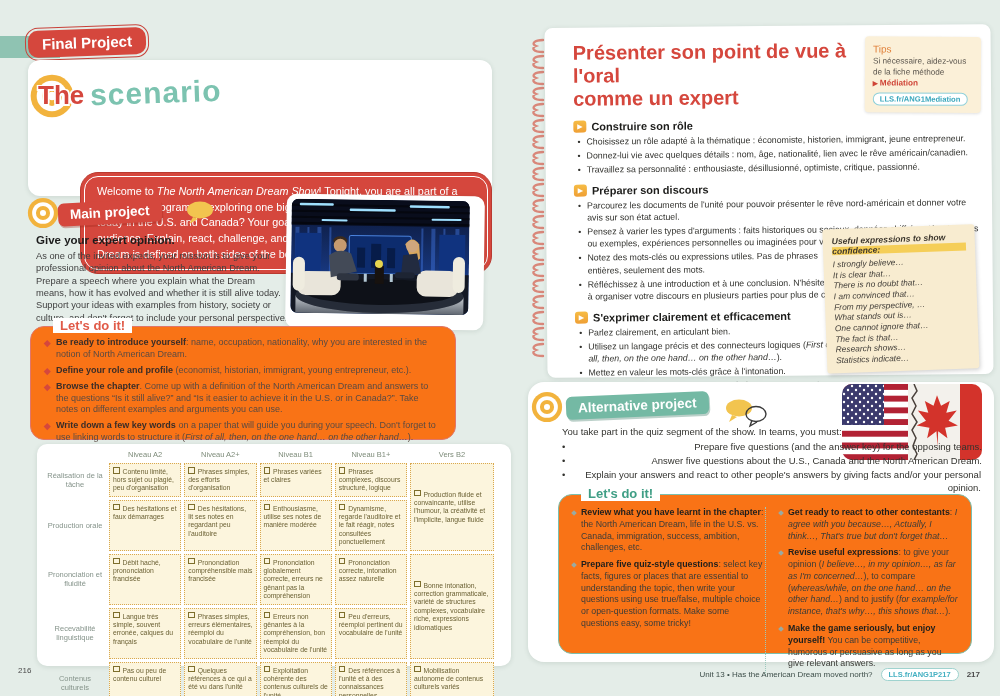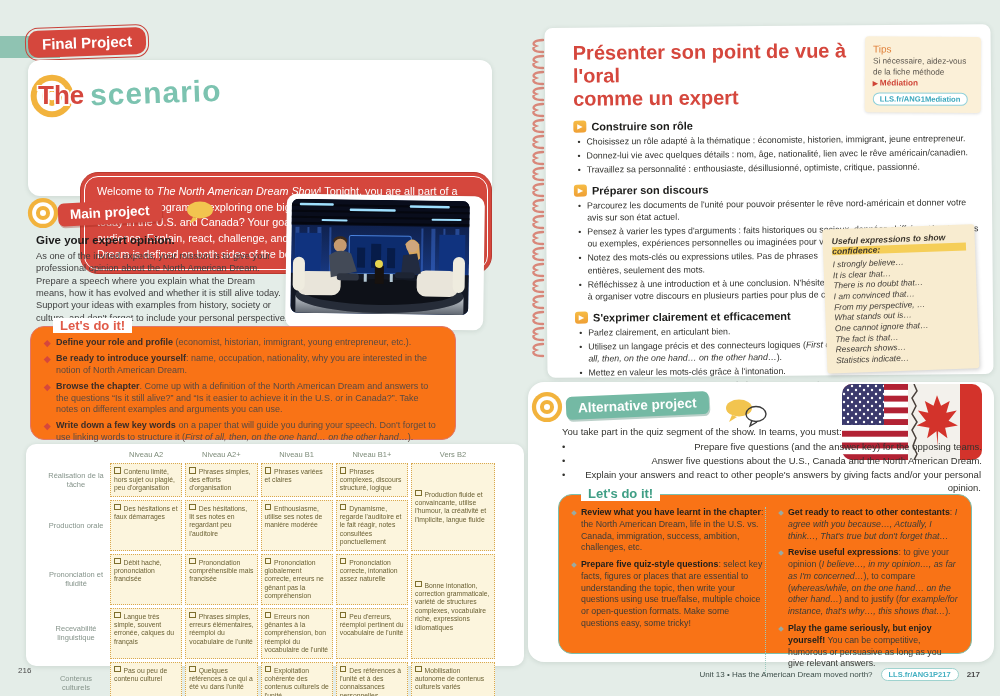--- a/index.html
+++ b/index.html
@@ -32,21 +32,21 @@
   .photo-card{left:286px;top:195px;width:188px;height:124px;padding:5px;border-radius:10px;transform:rotate(.8deg);}
   .letsdo{border:1.5px solid #e0766a;border-radius:14px;background:#f97316;}
   .ld-left{left:30px;top:326px;width:424px;height:112px;}
   .ld-title{position:absolute;left:22px;top:-9px;background:#fff;padding:0 7px;font-weight:bold;font-size:13px;color:#e05a48;}
   .ld-title.green{color:#3f9e85;}
   ul.blist{margin:0;padding:10px 12px 8px 14px;list-style:none;}
   ul.blist li{position:relative;padding-left:11px;font-size:9px;line-height:1.32;color:#5a4a42;margin-bottom:4px;}
   ul.blist li::before{content:"";position:absolute;left:0;top:4px;width:4.5px;height:4.5px;background:#d5473d;transform:rotate(45deg);}
   ul.blist li .b{color:#3a2d28;}
   
-  .tbl-card{left:26px;top:444px;width:466px;height:218px;padding:2px 16px;border-radius:10px;}
+  .tbl-card{left:37px;top:444px;width:466px;height:218px;padding:2px 4px;border-radius:10px;}
   table.rub{border-collapse:separate;border-spacing:3px;table-layout:fixed;width:456px;}
   table.rub th,table.rub td{font-weight:normal;vertical-align:top;}
   table.rub .colhead{font-size:7.5px;color:#7e8c7a;text-align:center;padding:1px 0;}
   table.rub .rl{font-size:7.5px;color:#86948b;text-align:center;vertical-align:middle;width:58px;padding:0 2px;}
   table.rub td{background:#fcf5dd;border:1px dotted #d9a84e;font-size:6.8px;line-height:1.25;color:#6b6134;padding:3px 3px;}
   table.rub td.vb2{vertical-align:middle;}
   .cb{display:inline-block;width:4.5px;height:4.5px;border:1px solid #7d6e2c;margin-right:3px;}
   .pnum{font-size:8px;color:#4b4b4b;}
   .p216{left:18px;top:666px;}
 
@@ -205,22 +205,22 @@
       <path d="M114 44 q7 -10 14 0 l1 14 q-4 5 -8 3 z" fill="#d9a85e"></path>
         <circle cx="121" cy="46" r="6" fill="#cfa67d"></circle>
       <path d="M112 55 l14 -2 4 20 -20 4 z" fill="#222b40"></path>
         <rect x="104" y="72" width="20" height="6" rx="3" fill="#1d2433"></rect>
     </svg>
   </div>
 
   <div class="abs letsdo ld-left">
     <span class="ld-title">Let's do it!</span>
     <ul class="blist">
+      <li><span class="b">Be ready to introduce yourself</span><span>: name, occupation, nationality, why you are interested in the notion of North American Dream.</span></li>
       <li><span class="b">Define your role and profile</span><span> (economist, historian, immigrant, young entrepreneur, etc.).</span></li>
-      <li><span class="b">Be ready to introduce yourself</span><span>: name, occupation, nationality, why you are interested in the notion of North American Dream.</span></li>
       <li><span class="b">Browse the chapter</span><span>. Come up with a definition of the North American Dream and answers to the questions “Is it still alive?” and “Is it easier to achieve it in the U.S. or in Canada?”. Take notes on different examples and arguments you can use.</span></li>
       <li><span class="b">Write down a few key words</span><span> on a paper that will guide you during your speech. Don't forget to use linking words to structure it (</span><span class="it">First of all, then, on the one hand… on the other hand…</span><span>).</span></li>
     </ul>
   </div>
 
   <div class="abs card tbl-card">
     <table class="rub">
       <tbody>
           <tr>
         <th class="rl"></th>
@@ -427,21 +427,21 @@
         <div class="ld-col">
           <ul>
             <li><span class="b">Review what you have learnt in the chapter</span><span>: the North American Dream, life in the U.S. vs. Canada, immigration, success, ambition, challenges, etc.</span></li>
             <li><span class="b">Prepare five quiz-style questions</span><span>: select key facts, figures or places that are essential to understanding the topic, then write your questions using use true/false, multiple choice or open-question formats. Make some questions easy, some tricky!</span></li>
           </ul>
         </div>
         <div class="ld-col second">
           <ul>
             <li><span class="b">Get ready to react to other contestants</span><span>: </span><span class="it">I agree with you because…, Actually, I think…, That's true but don't forget that…</span></li>
             <li><span class="b">Revise useful expressions</span><span>: to give your opinion (</span><span class="it">I believe…, in my opinion…, as far as I'm concerned…</span><span>), to compare (</span><span class="it">whereas/while, on the one hand… on the other hand…</span><span>) and to justify (</span><span class="it">for example/for instance, that's why…, this shows that…</span><span>).</span></li>
-            <li><span class="b">Play the game seriously, but enjoy yourself!</span><span> You can be competitive, humorous or persuasive as long as you give relevant answers.</span></li>
+            <li><span class="b">Make the game seriously, but enjoy yourself!</span><span> You can be competitive, humorous or persuasive as long as you give relevant answers.</span></li>
           </ul>
         </div>
       </div>
     </div>
   </div>
 
   <div class="abs footer-r">
     <span class="unit-txt">Unit 13 • Has the American Dream moved north?</span>
     <span class="pill2">LLS.fr/ANG1P217</span>
     <span class="pnum" style="font-weight:bold">217</span>

